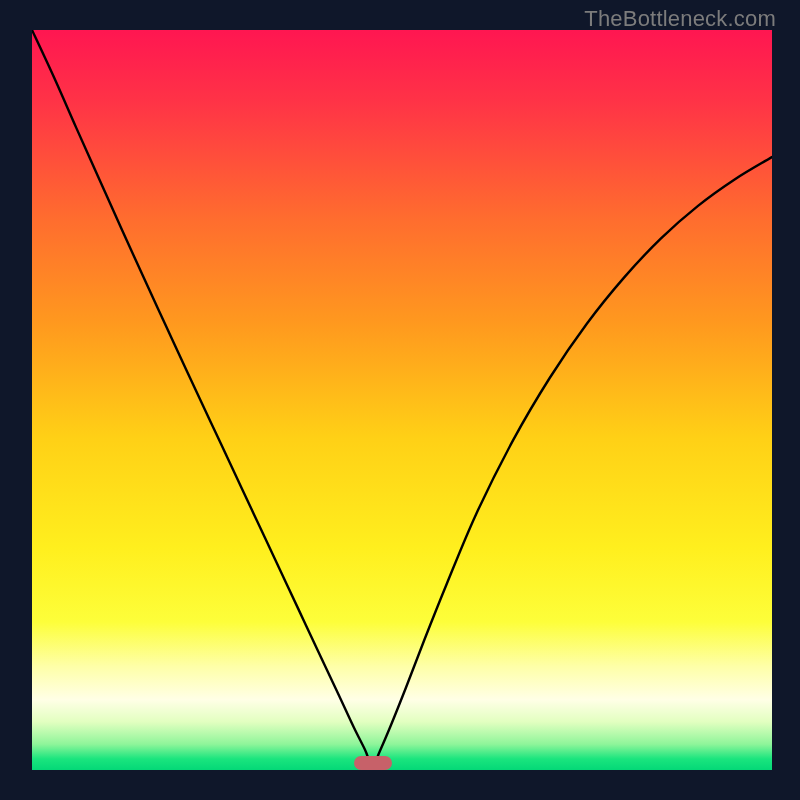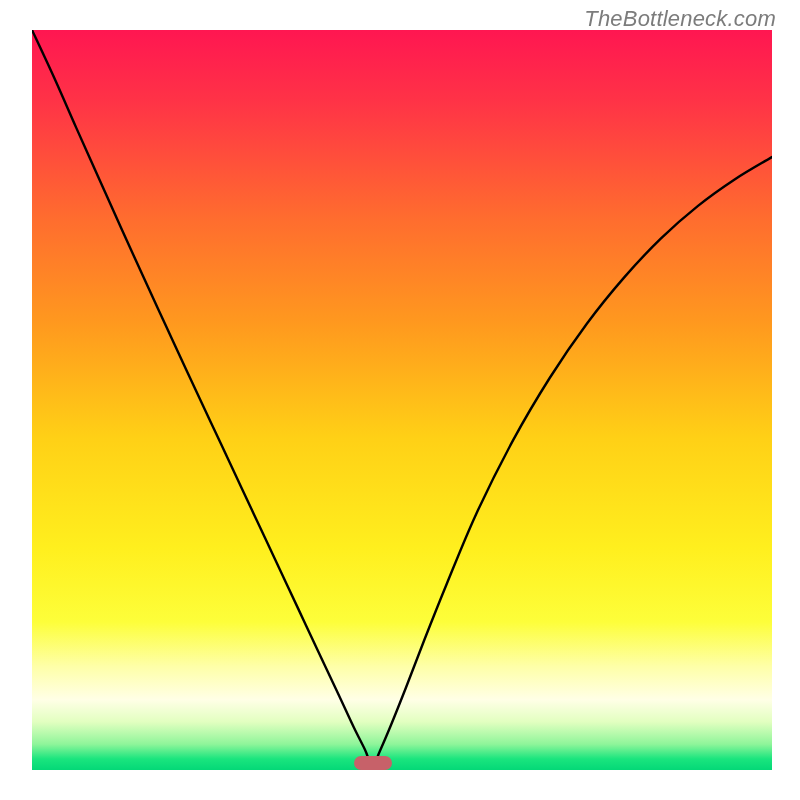--- a/index.html
+++ b/index.html
@@ -9,22 +9,21 @@
     height: 800px;
     background: #000;
     overflow: hidden;
   }
   .frame {
     position: absolute;
     left: 0;
     top: 0;
     width: 800px;
     height: 800px;
-    background: #ffffff;
-    font-style: italic;
+    background: #0f172a;
   }
   .plot-area {
     position: absolute;
     left: 32px;
     top: 30px;
     width: 740px;
     height: 740px;
     overflow: hidden;
   }
   .gradient {

